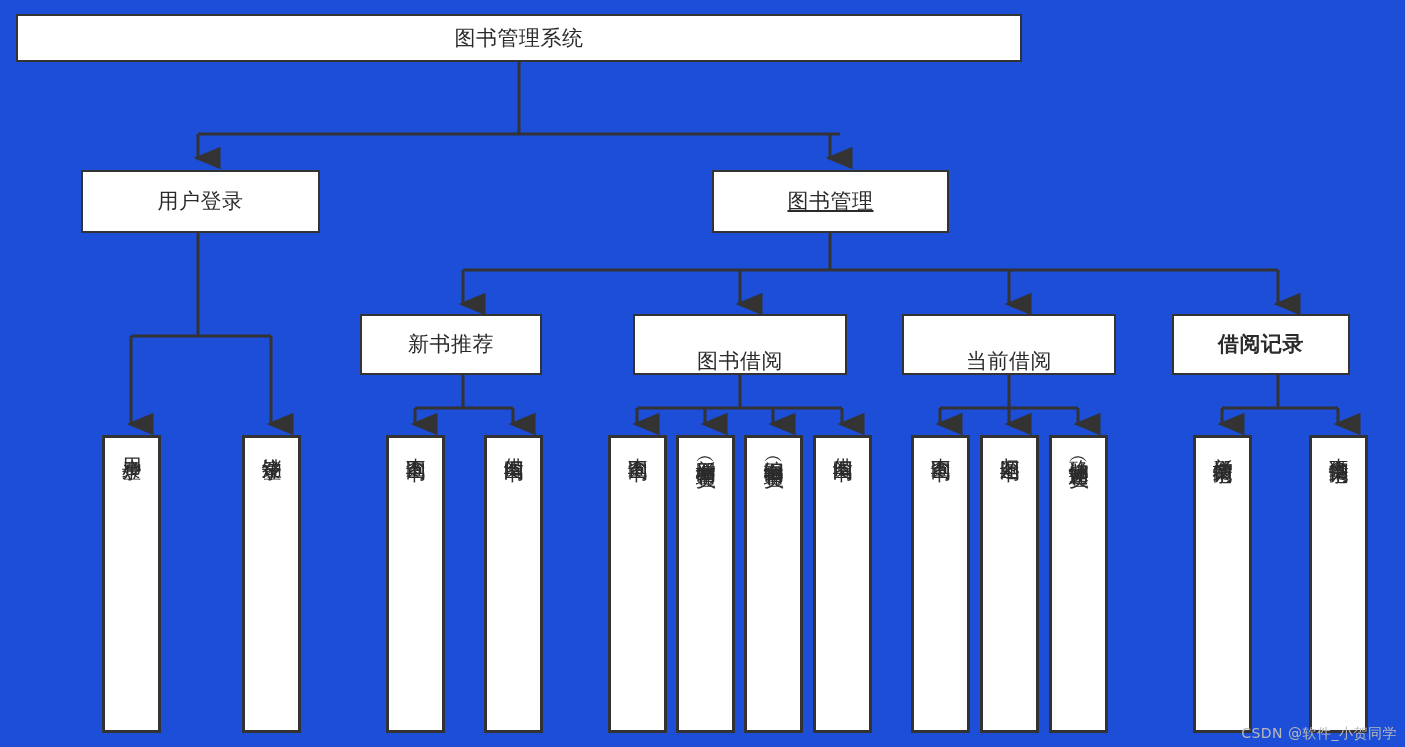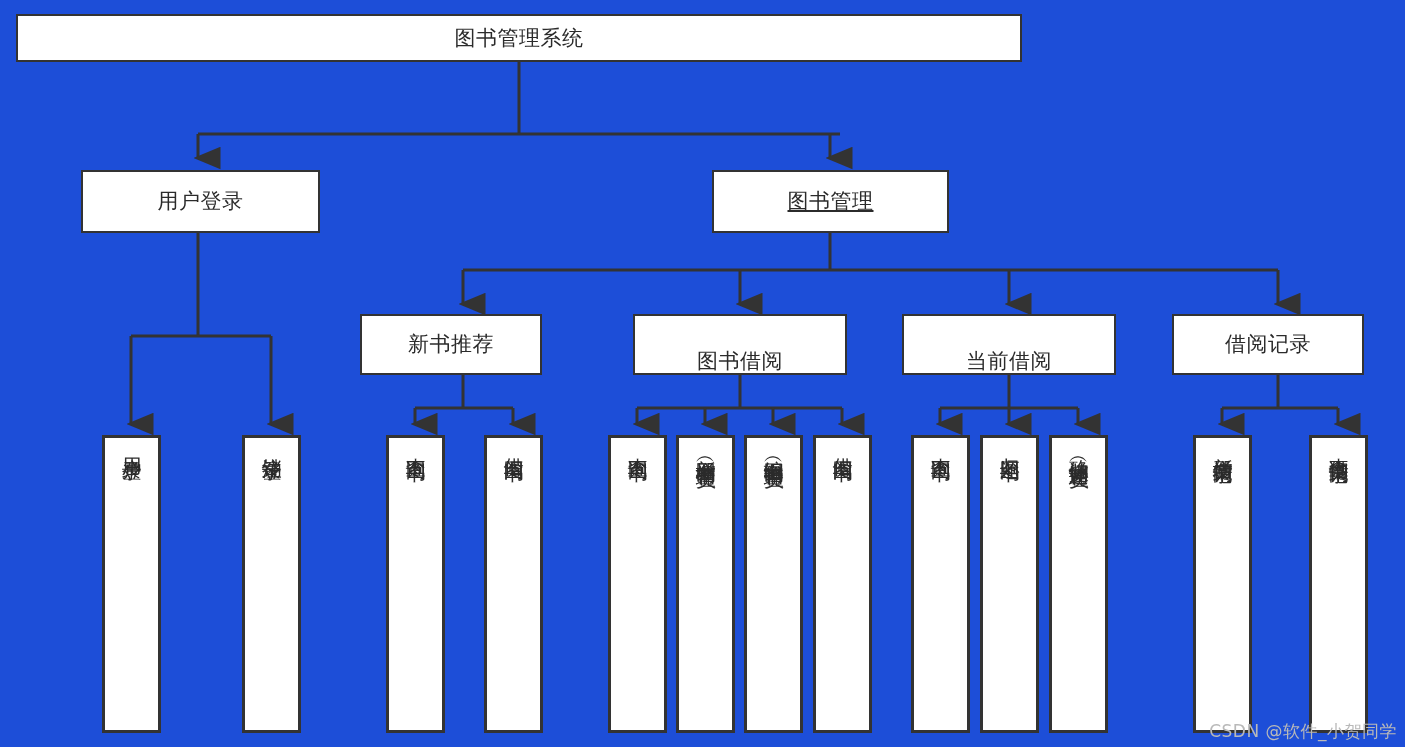--- a/index.html
+++ b/index.html
@@ -57,21 +57,21 @@
     white-space: nowrap;
     display: block;
   }
   .node.leaf.tall .label {
     padding-top: 2px;
   }
   .watermark {
     position: absolute;
     right: 8px;
     bottom: 4px;
-    font-size: 17px;
+    font-size: 14px;
     color: #b9b9b9;
     letter-spacing: 0.5px;
     white-space: nowrap;
     user-select: none;
   }
 </style>
 </head>
 <body>
 
 <div id="canvas">
@@ -143,21 +143,21 @@
   </div>
 
   <div class="node" style="left:633px; top:314px; width:214px; height:61px;align-items:flex-end;">
     <span class="label">图书借阅</span>
   </div>
 
   <div class="node" style="left:902px; top:314px; width:214px; height:61px;align-items:flex-end;">
     <span class="label">当前借阅</span>
   </div>
 
-  <div class="node" style="left:1172px; top:314px; width:192px; height:61px;">
+  <div class="node" style="left:1172px; top:314px; width:178px; height:61px;font-weight:bold;">
     <span class="label">借阅记录</span>
   </div>
 
   <div class="node leaf" style="left:102px; top:435px; width:59px; height:298px;">
     <span class="label">用户登录</span>
   </div>
   <div class="node leaf" style="left:242px; top:435px; width:59px; height:298px;">
     <span class="label">注销登录</span>
   </div>
 

